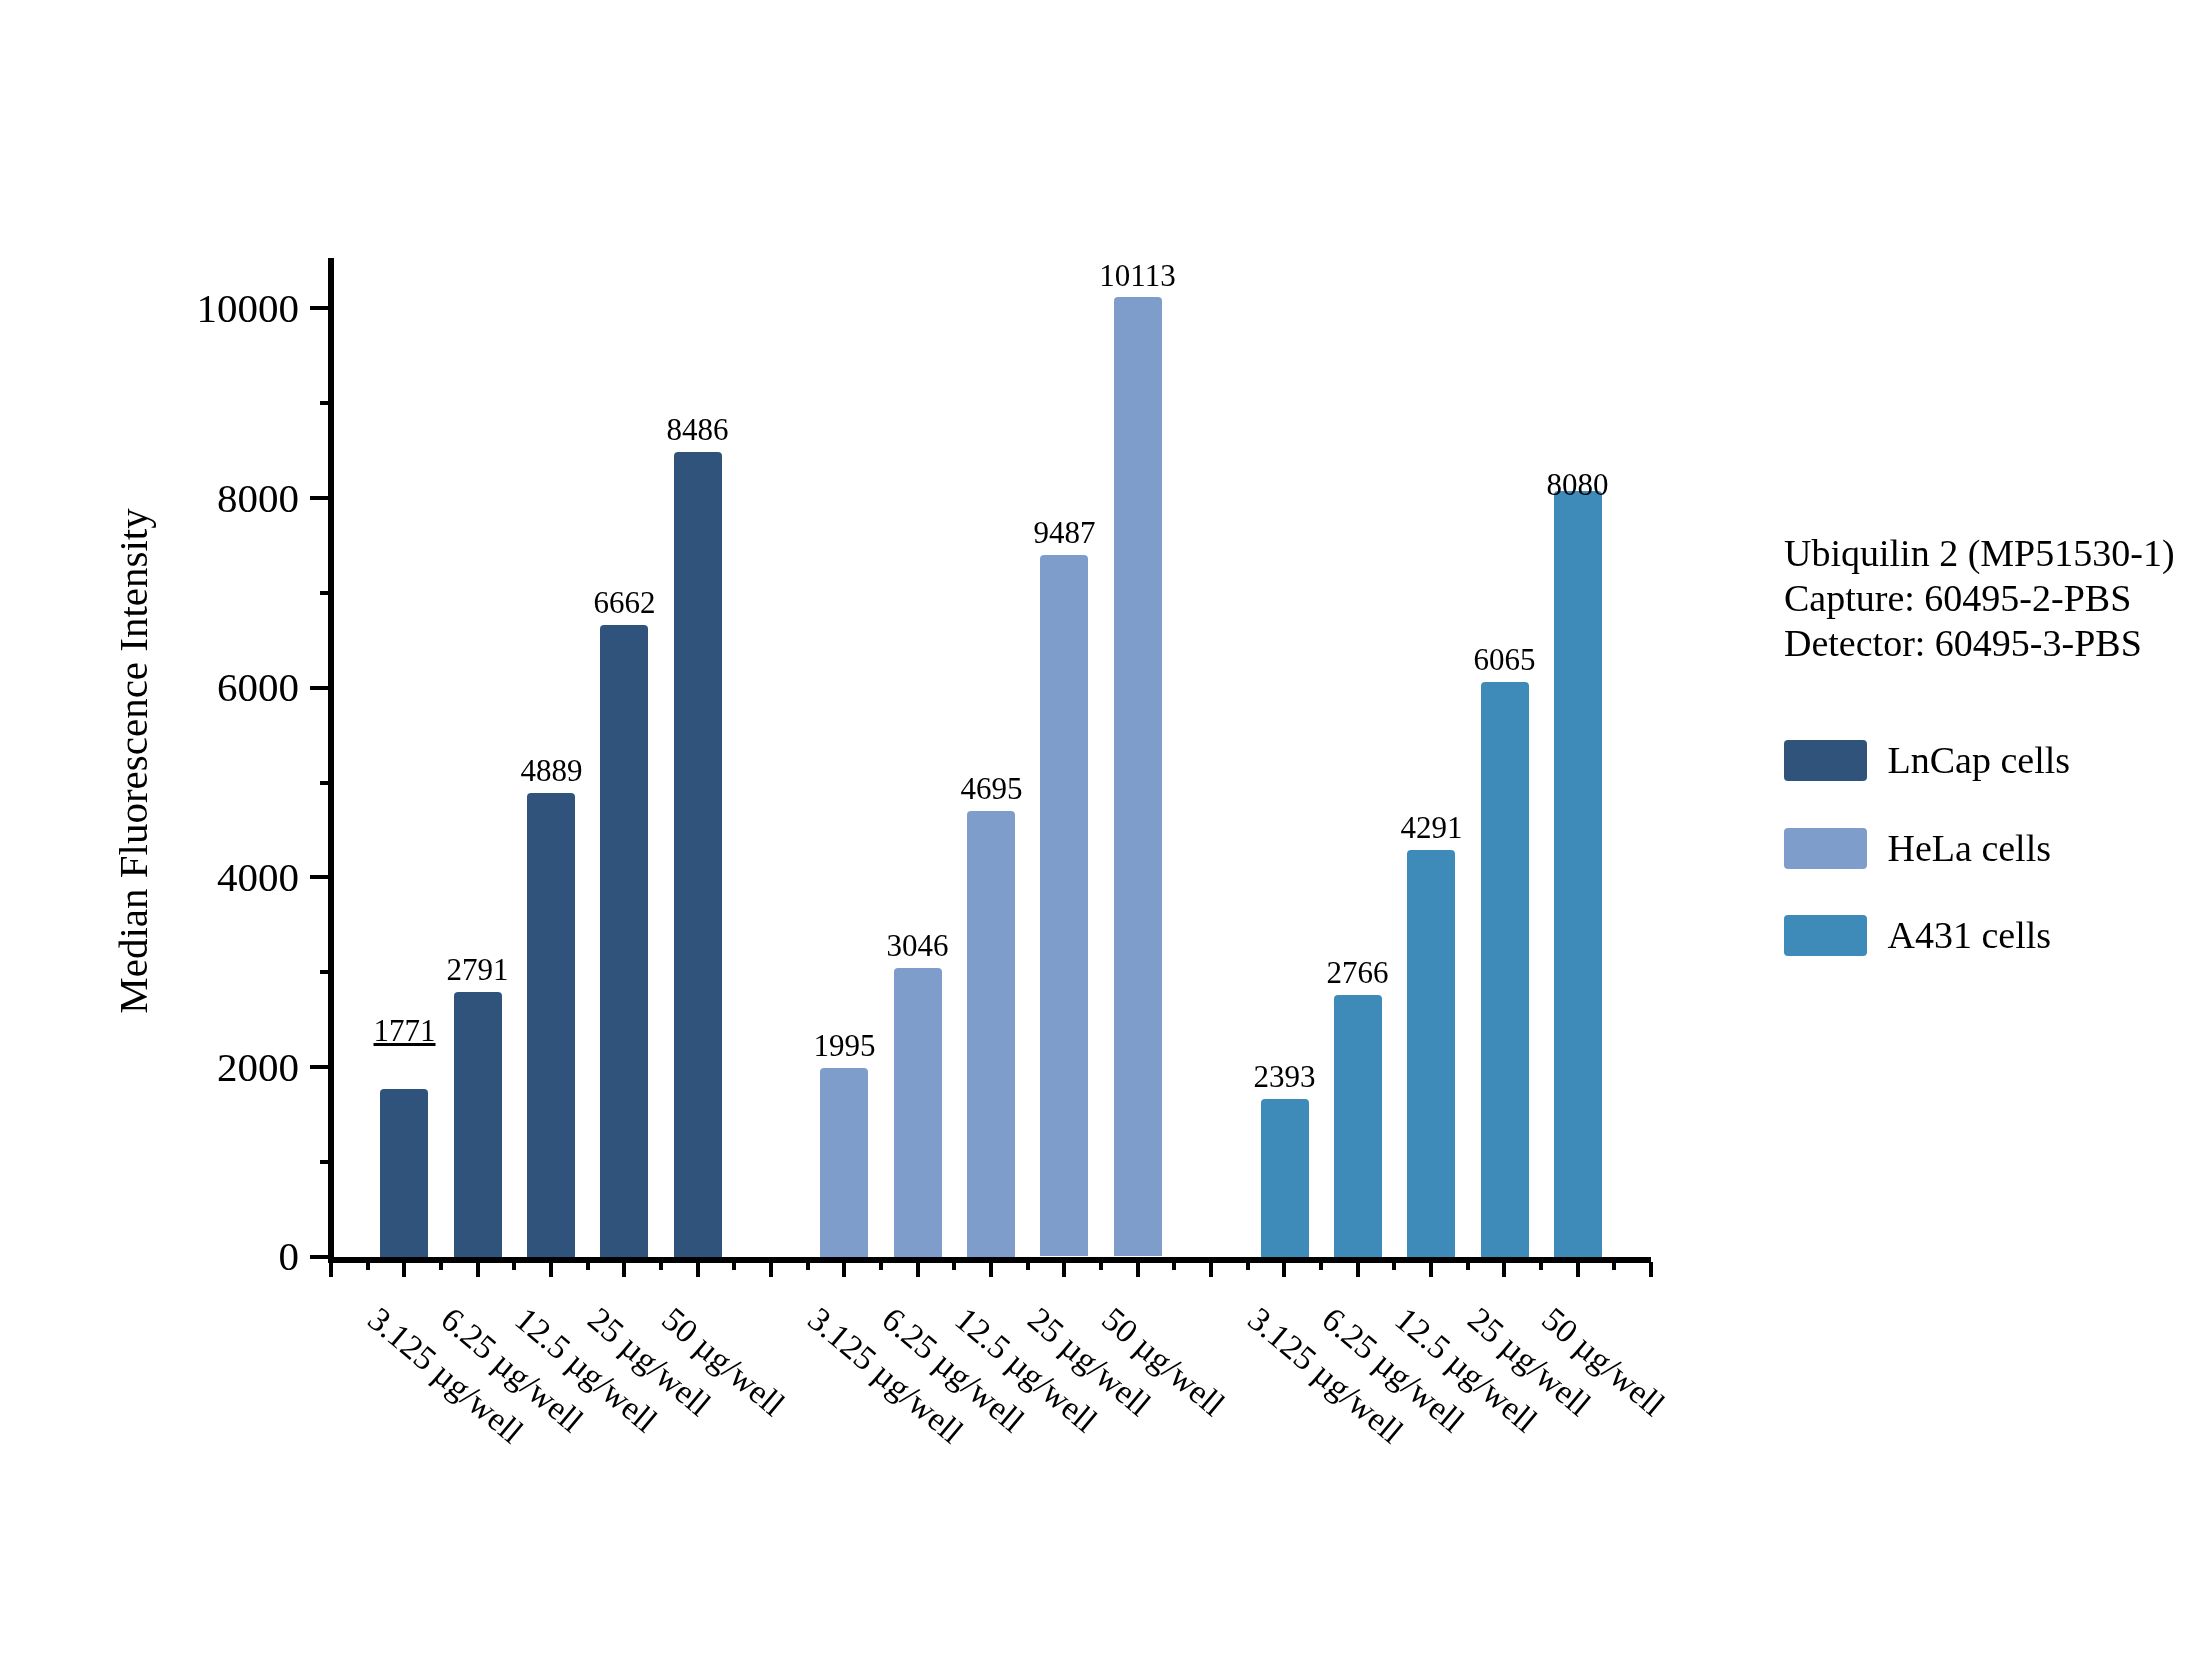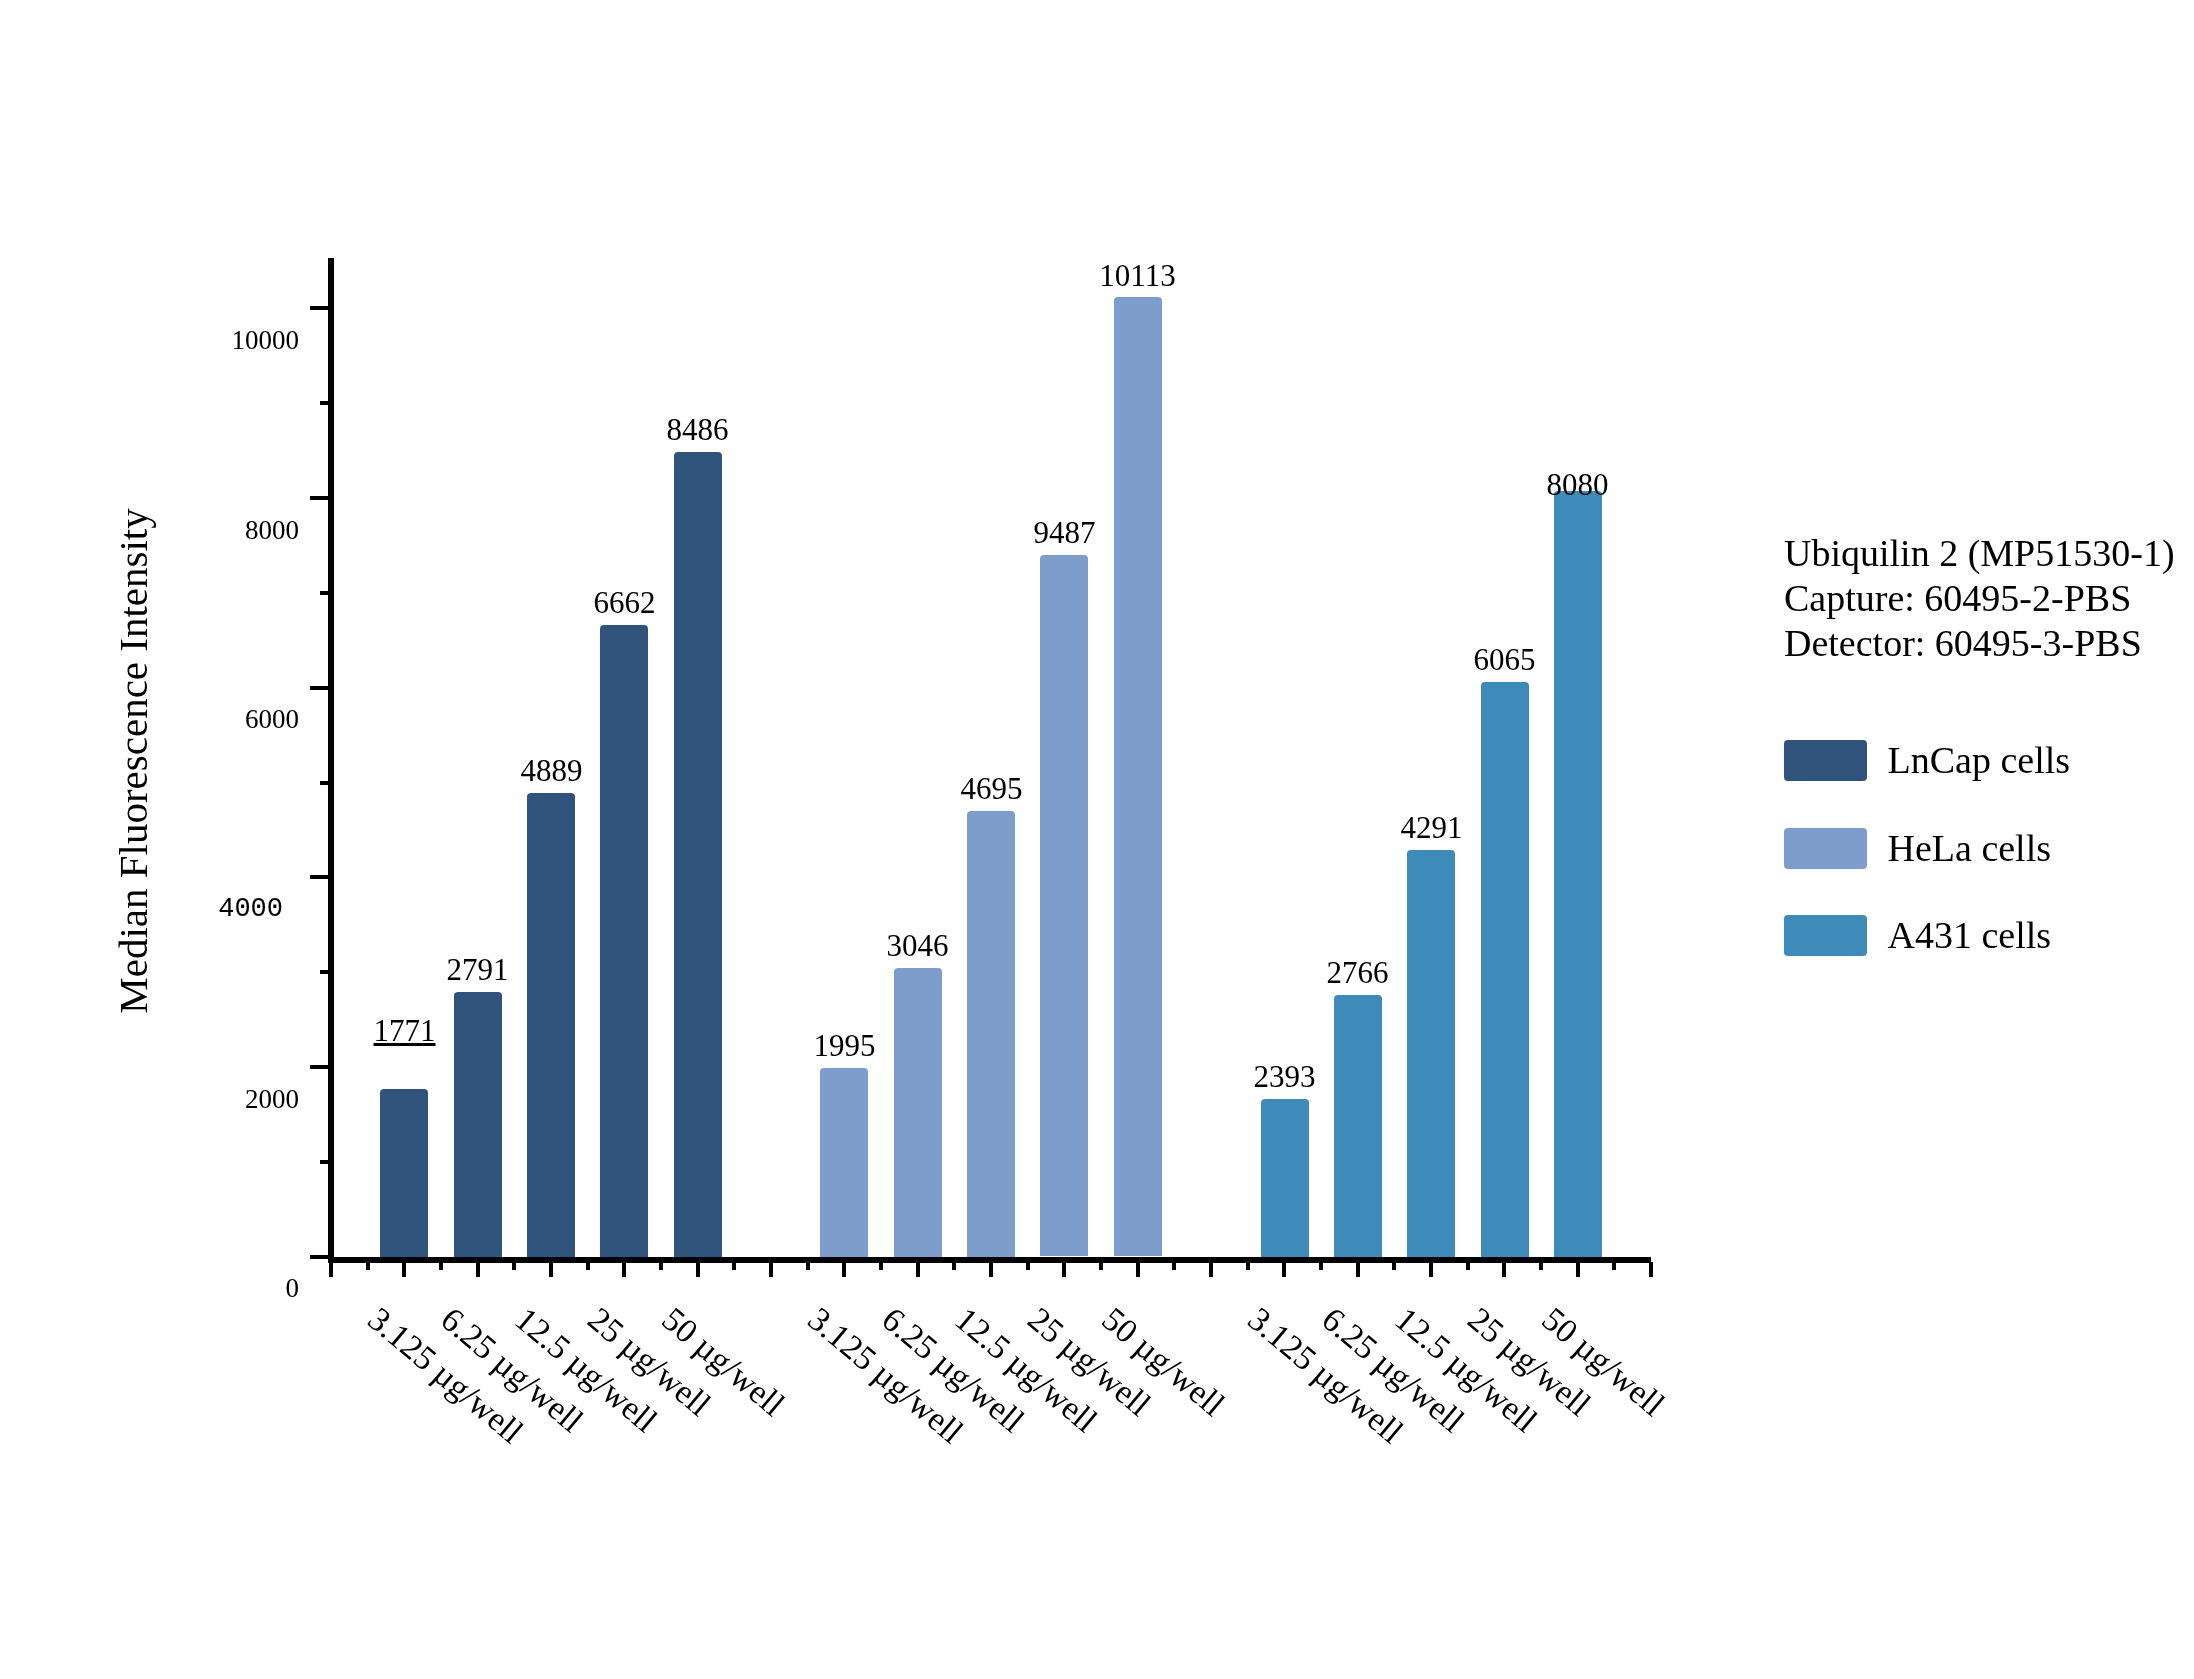--- a/index.html
+++ b/index.html
@@ -3,21 +3,21 @@
 <meta charset="utf-8">
 <style>
   html,body{margin:0;padding:0;background:#ffffff;}
   body{width:2194px;height:1679px;font-family:"Liberation Serif","DejaVu Serif",serif;color:#000;}
   .fig{position:relative;width:2194px;height:1679px;background:#fff;overflow:hidden;}
   .plot{position:absolute;inset:0;}
   .axis-line{position:absolute;background:#000;}
   .axis-line.y{left:328px;top:258px;width:5.5px;height:1004px;}
   .axis-line.x{left:328px;top:1257px;width:1323px;height:5.5px;}
   .tick{position:absolute;background:#000;}
-  .ylab{position:absolute;font-size:27px;line-height:41px;text-align:right;white-space:nowrap;margin-top:32px;}
+  .ylab{position:absolute;font-size:41px;line-height:41px;text-align:right;white-space:nowrap;}
   .vlab{position:absolute;font-size:31px;line-height:34px;text-align:center;white-space:nowrap;}
   .xlab{position:absolute;font-size:34px;line-height:37px;white-space:nowrap;transform:rotate(40deg);transform-origin:0 0;}
   .bar{position:absolute;border-radius:4.1px 4.1px 0 0;}
   .ytitle{position:absolute;left:133px;top:761px;transform:translate(-50%,-50%) rotate(-90deg);font-size:41px;white-space:nowrap;}
   .annot{position:absolute;left:1784px;top:531px;font-size:38px;line-height:45px;}
   .legend{position:absolute;inset:0;}
   .legend-row{position:absolute;left:1784px;display:flex;align-items:center;gap:20.5px;height:41px;}
   .row-1{top:740px}.row-2{top:828px}.row-3{top:915px}
   .legend-swatch{width:83px;height:41px;border-radius:4.1px;flex:0 0 auto;background:#888;}
   .legend-label{font-size:38px;line-height:41px;white-space:nowrap;}
@@ -28,21 +28,21 @@
 <div class="fig">
 
   <div class="plot">
     <div class="axis-line y"></div>
     <div class="axis-line x"></div>
   <div class="tick" style="left: 310px; top: 1255px; width: 18px; height: 4.1px;"></div>
       <div class="ylab" style="left: 108px; top: 1236px; width: 191px;">0</div>
       <div class="tick" style="left: 310px; top: 1065px; width: 18px; height: 4.1px;"></div>
       <div class="ylab" style="left: 108px; top: 1047px; width: 191px;">2000</div>
       <div class="tick" style="left: 310px; top: 875px; width: 18px; height: 4.1px;"></div>
-      <div class="ylab" style="left: 92px; top: 857px; width: 191px; font-family: Liberation Mono, monospace;">4000</div>
+      <div class="ylab" style="left: 108px; top: 857px; width: 191px;">4000</div>
       <div class="tick" style="left: 310px; top: 686px; width: 18px; height: 4.1px;"></div>
       <div class="ylab" style="left: 108px; top: 667px; width: 191px;">6000</div>
       <div class="tick" style="left: 310px; top: 496px; width: 18px; height: 4.1px;"></div>
       <div class="ylab" style="left: 108px; top: 478px; width: 191px;">8000</div>
       <div class="tick" style="left: 310px; top: 306px; width: 18px; height: 4.1px;"></div>
       <div class="ylab" style="left: 108px; top: 288px; width: 191px;">10000</div>
       <div class="tick" style="left: 320px; top: 1160px; width: 8.2px; height: 4.1px;"></div>
       <div class="tick" style="left: 320px; top: 970px; width: 8.2px; height: 4.1px;"></div>
       <div class="tick" style="left: 320px; top: 781px; width: 8.2px; height: 4.1px;"></div>
       <div class="tick" style="left: 320px; top: 591px; width: 8.2px; height: 4.1px;"></div>

